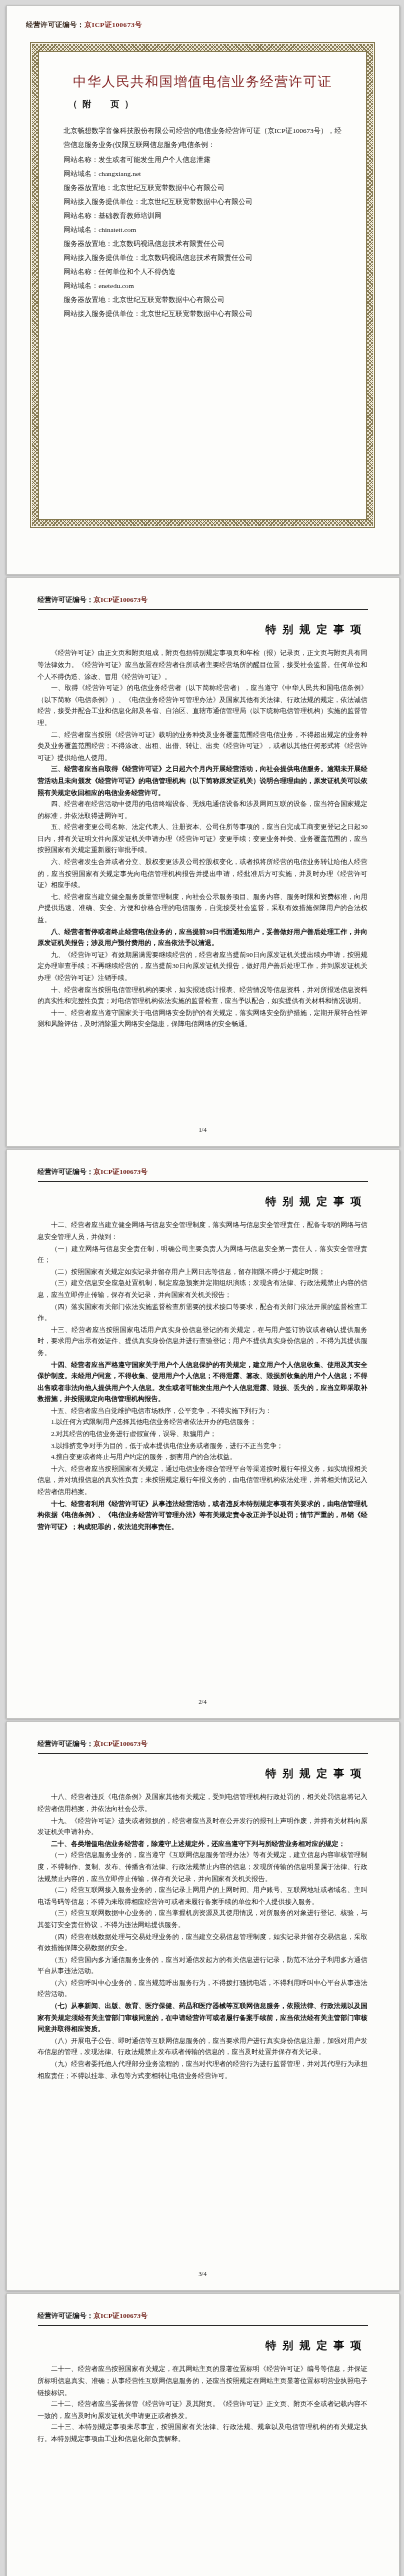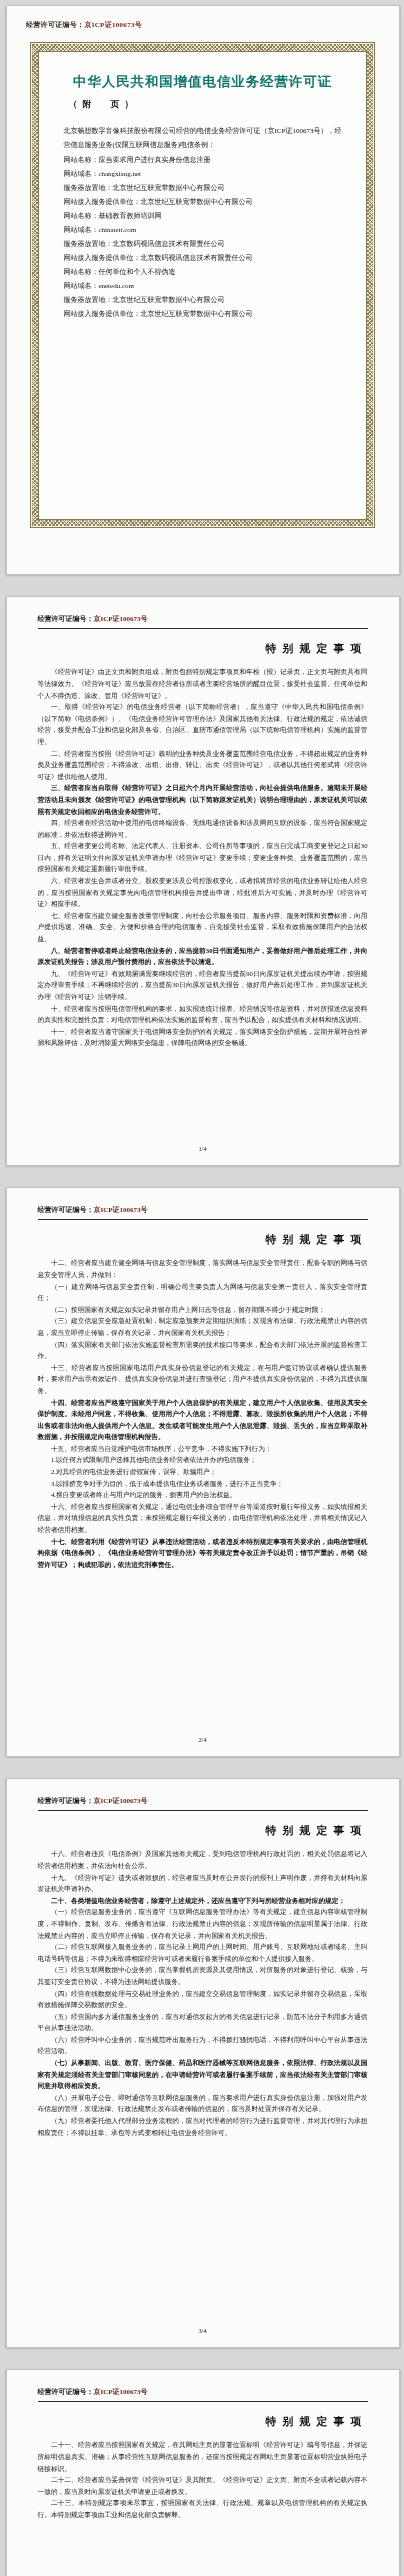--- a/index.html
+++ b/index.html
@@ -9,21 +9,21 @@
     min-height: 2873px;
     margin: 0 auto;
     font-family: "Liberation Serif", "DejaVu Serif", serif;
     color: #141414;
     padding-top: 4.6px;
   }
   .sheet {
     position: relative;
     width: 394px;
     height: 570px;
-    margin: 0 auto 21px auto;
+    margin: 0 auto 2px auto;
     background: #fcfcfa;
     border: 0.5px solid #c3c3c1;
     box-shadow: 0 0.5px 2.1px rgba(0,0,0,.35);
     overflow: hidden;
   }
   
   .cert { padding: 12.4px 18.5px 0 18.5px; }
   .cert-header {
     font-size: 7px;
     font-weight: bold;
@@ -46,25 +46,25 @@
       linear-gradient(#ece6d3,#ece6d3);
   }
   .ornate-inner {
     border: 1.5px double #85794f;
     background: #fdfdfb;
     height: 469px;
     padding: 21.6px 24px 0 24px;
   }
   .cert-title {
     font-size: 13.4px;
-    font-weight: bold;
+    font-weight: normal;
     text-align: center;
     letter-spacing: 1px;
     line-height: 18.5px;
-    color: #0f766e;
+    color: #7f1d1d;
   }
   .cert-subtitle {
     text-align: left;
     font-size: 8.8px;
     font-weight: bold;
     letter-spacing: 5.2px;
     text-indent: 5.2px;
     margin: 7.2px 0 13.4px 0;
   }
   .cert-intro {
@@ -117,21 +117,21 @@
   <div class="cert-header">
     <span>经营许可证编号：</span><span class="lic-no">京ICP证100673号</span>
   </div>
   <div class="ornate-outer">
     <div class="ornate-band">
       <div class="ornate-inner">
         <h1 class="cert-title">中华人民共和国增值电信业务经营许可证</h1>
         <div class="cert-subtitle">（附　页）</div>
         <p class="cert-intro">北京畅想数字音像科技股份有限公司经营的电信业务经营许可证（京ICP证100673号），经营信息服务业务(仅限互联网信息服务)电信条例：</p>
         <div id="site-fields">
-            <div class="site-line"><span class="lbl">网站名称：</span><span>应当要求用户进行真实身份信息注册</span></div>
+            <div class="site-line"><span class="lbl">网站名称：</span><span>发生或者可能发生用户个人信息泄露</span></div>
             <div class="site-line"><span class="lbl">网站域名：</span><span>changxiang.net</span></div>
             <div class="site-line"><span class="lbl">服务器放置地：</span><span>北京世纪互联宽带数据中心有限公司</span></div>
             <div class="site-line"><span class="lbl">网站接入服务提供单位：</span><span>北京世纪互联宽带数据中心有限公司</span></div>
             <div class="site-line"><span class="lbl">网站名称：</span><span>基础教育教师培训网</span></div>
             <div class="site-line"><span class="lbl">网站域名：</span><span>chinatett.com</span></div>
             <div class="site-line"><span class="lbl">服务器放置地：</span><span>北京数码视讯信息技术有限责任公司</span></div>
             <div class="site-line"><span class="lbl">网站接入服务提供单位：</span><span>北京数码视讯信息技术有限责任公司</span></div>
             <div class="site-line"><span class="lbl">网站名称：</span><span>任何单位和个人不得伪造</span></div>
             <div class="site-line"><span class="lbl">网站域名：</span><span>enetedu.com</span></div>
             <div class="site-line"><span class="lbl">服务器放置地：</span><span>北京世纪互联宽带数据中心有限公司</span></div>

